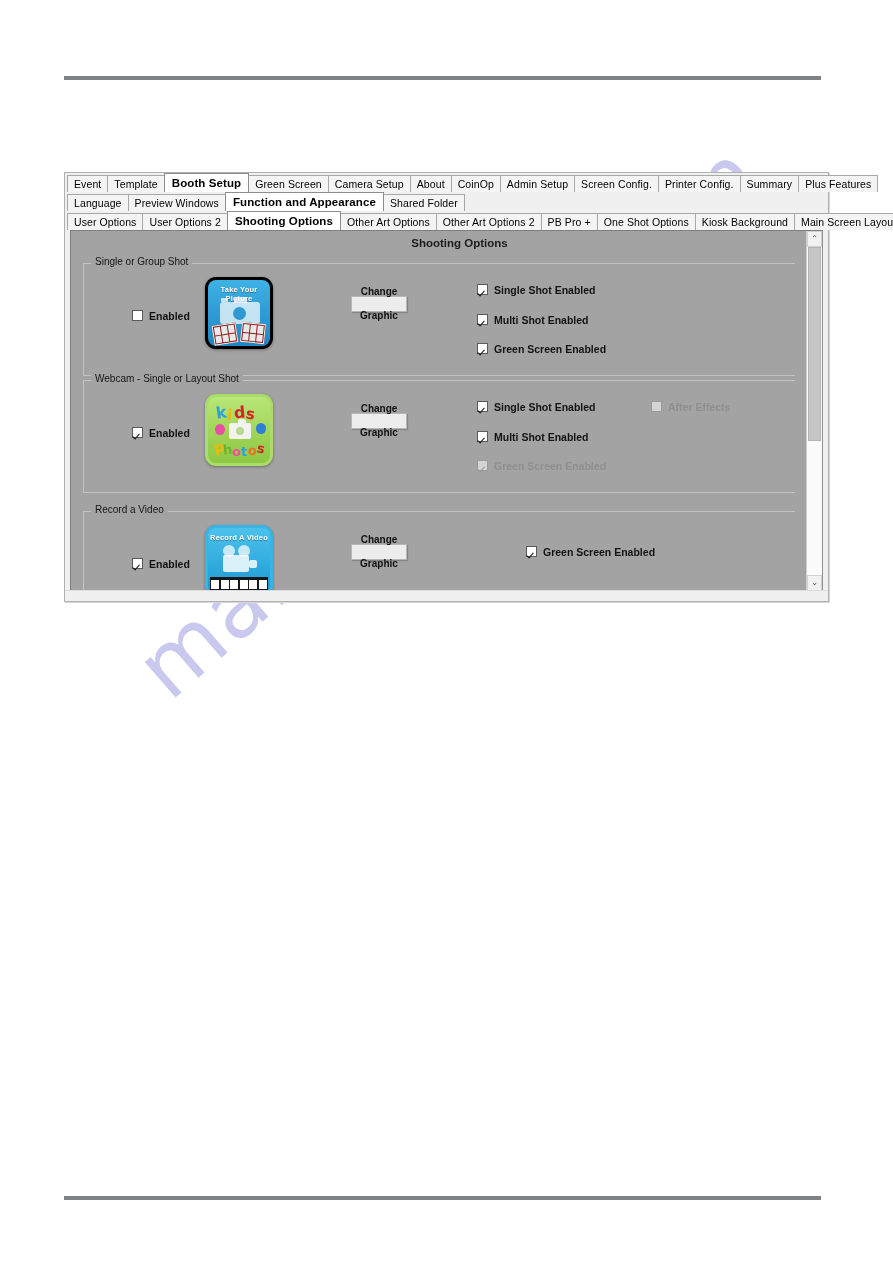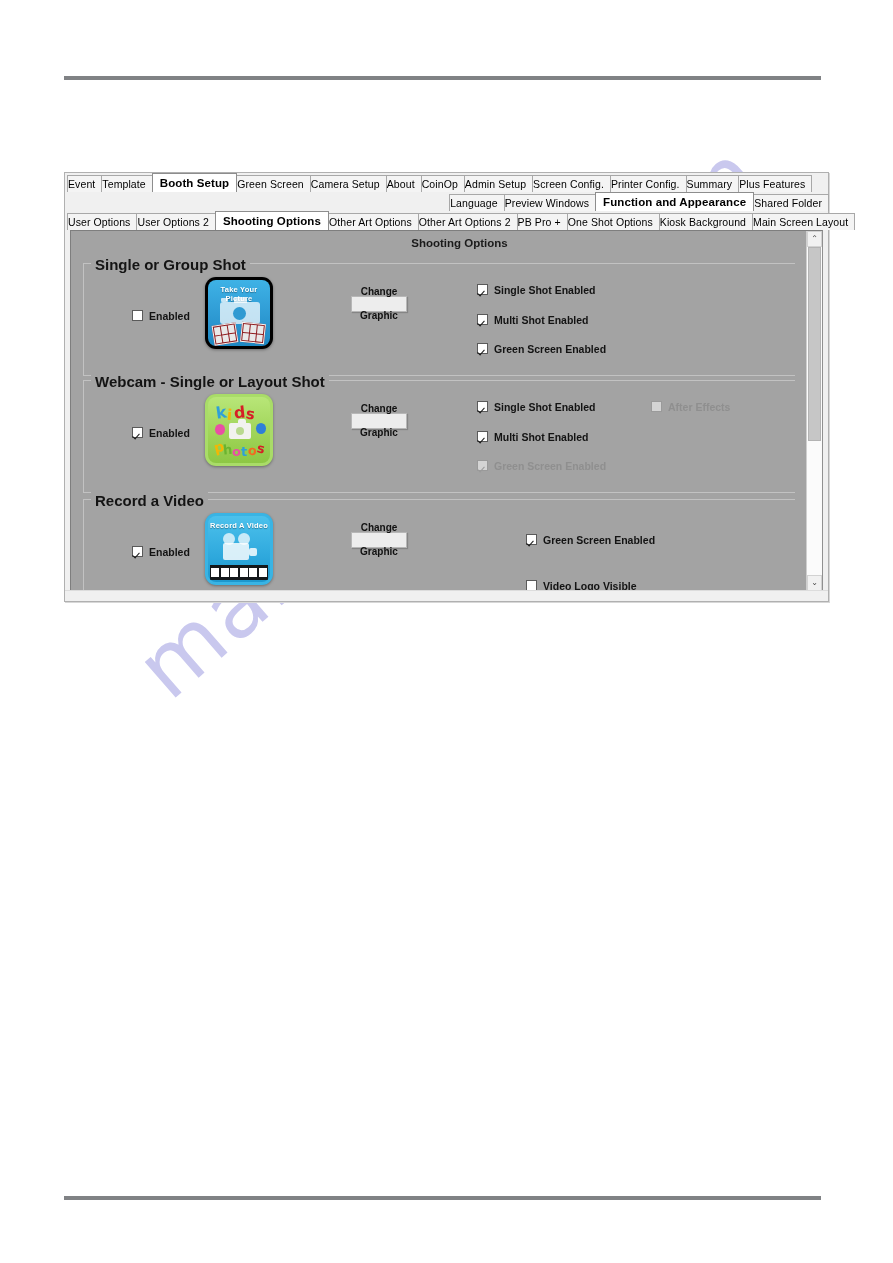--- a/index.html
+++ b/index.html
@@ -37,27 +37,27 @@
   }
 
   
   .tabstrip{
     display:flex;align-items:flex-end;
     background:#f0f0f0;
     padding-left:2px;
     box-sizing:border-box;
   }
   .tabstrip.level1{height:19px;padding-top:1px;}
-  .tabstrip.level2{height:19px;justify-content:flex-end;}
+  .tabstrip.level2{height:19px;}
   .tabstrip.level3{height:19px;}
 
   .tab{
     font-size:10.5px;color:#000;
     line-height:15px;
-    padding:1px 6px 1px 0;
+    padding:1px 6px 1px 6px;
     background:#f4f4f4;
     border:1px solid #a8a8a8;
     border-bottom:none;
     margin-right:-1px;
     white-space:nowrap;
     box-sizing:border-box;
     height:17px;
     letter-spacing:0.1px;
     position:relative;
   }
@@ -101,21 +101,21 @@
 
   
   .group{
     position:absolute;left:12px;width:712px;
     box-sizing:border-box;
   }
   .group-label{
     position:absolute;left:8px;top:-7px;
     background:#a3a3a3;
     padding:0 4px;
-    font-size:15px;font-weight:bold;color:#141414;
+    font-size:10px;font-weight:normal;color:#141414;
     white-space:nowrap;
     z-index:2;
   }
   .group-frame{
     position:absolute;left:0;top:0;right:0;bottom:0;
     border:1px solid #c2c2c2;
     border-right:none;
     box-sizing:border-box;
   }
   .group-body{
@@ -437,21 +437,21 @@
           </div>
           <div style="position:absolute;left:541px;top:18px;">
             <span class="cb disabled" id="s1-x0">
                 <span class="box"></span>
                 <span>After Effects</span>
               </span>
           </div>
         </div>
       </div>
 
-      <div class="group" style="top:268px;height:113px;">
+      <div class="group" style="top:280px;height:113px;">
         <div class="group-frame"></div>
         <div class="group-label">Record a Video</div>
         <div class="group-body">
           <div style="position:absolute;left:22px;top:44px;">
             <span class="cb checked" id="s2-enabled">
               <span class="box"></span>
               <span>Enabled</span>
             </span>
           </div>
 

